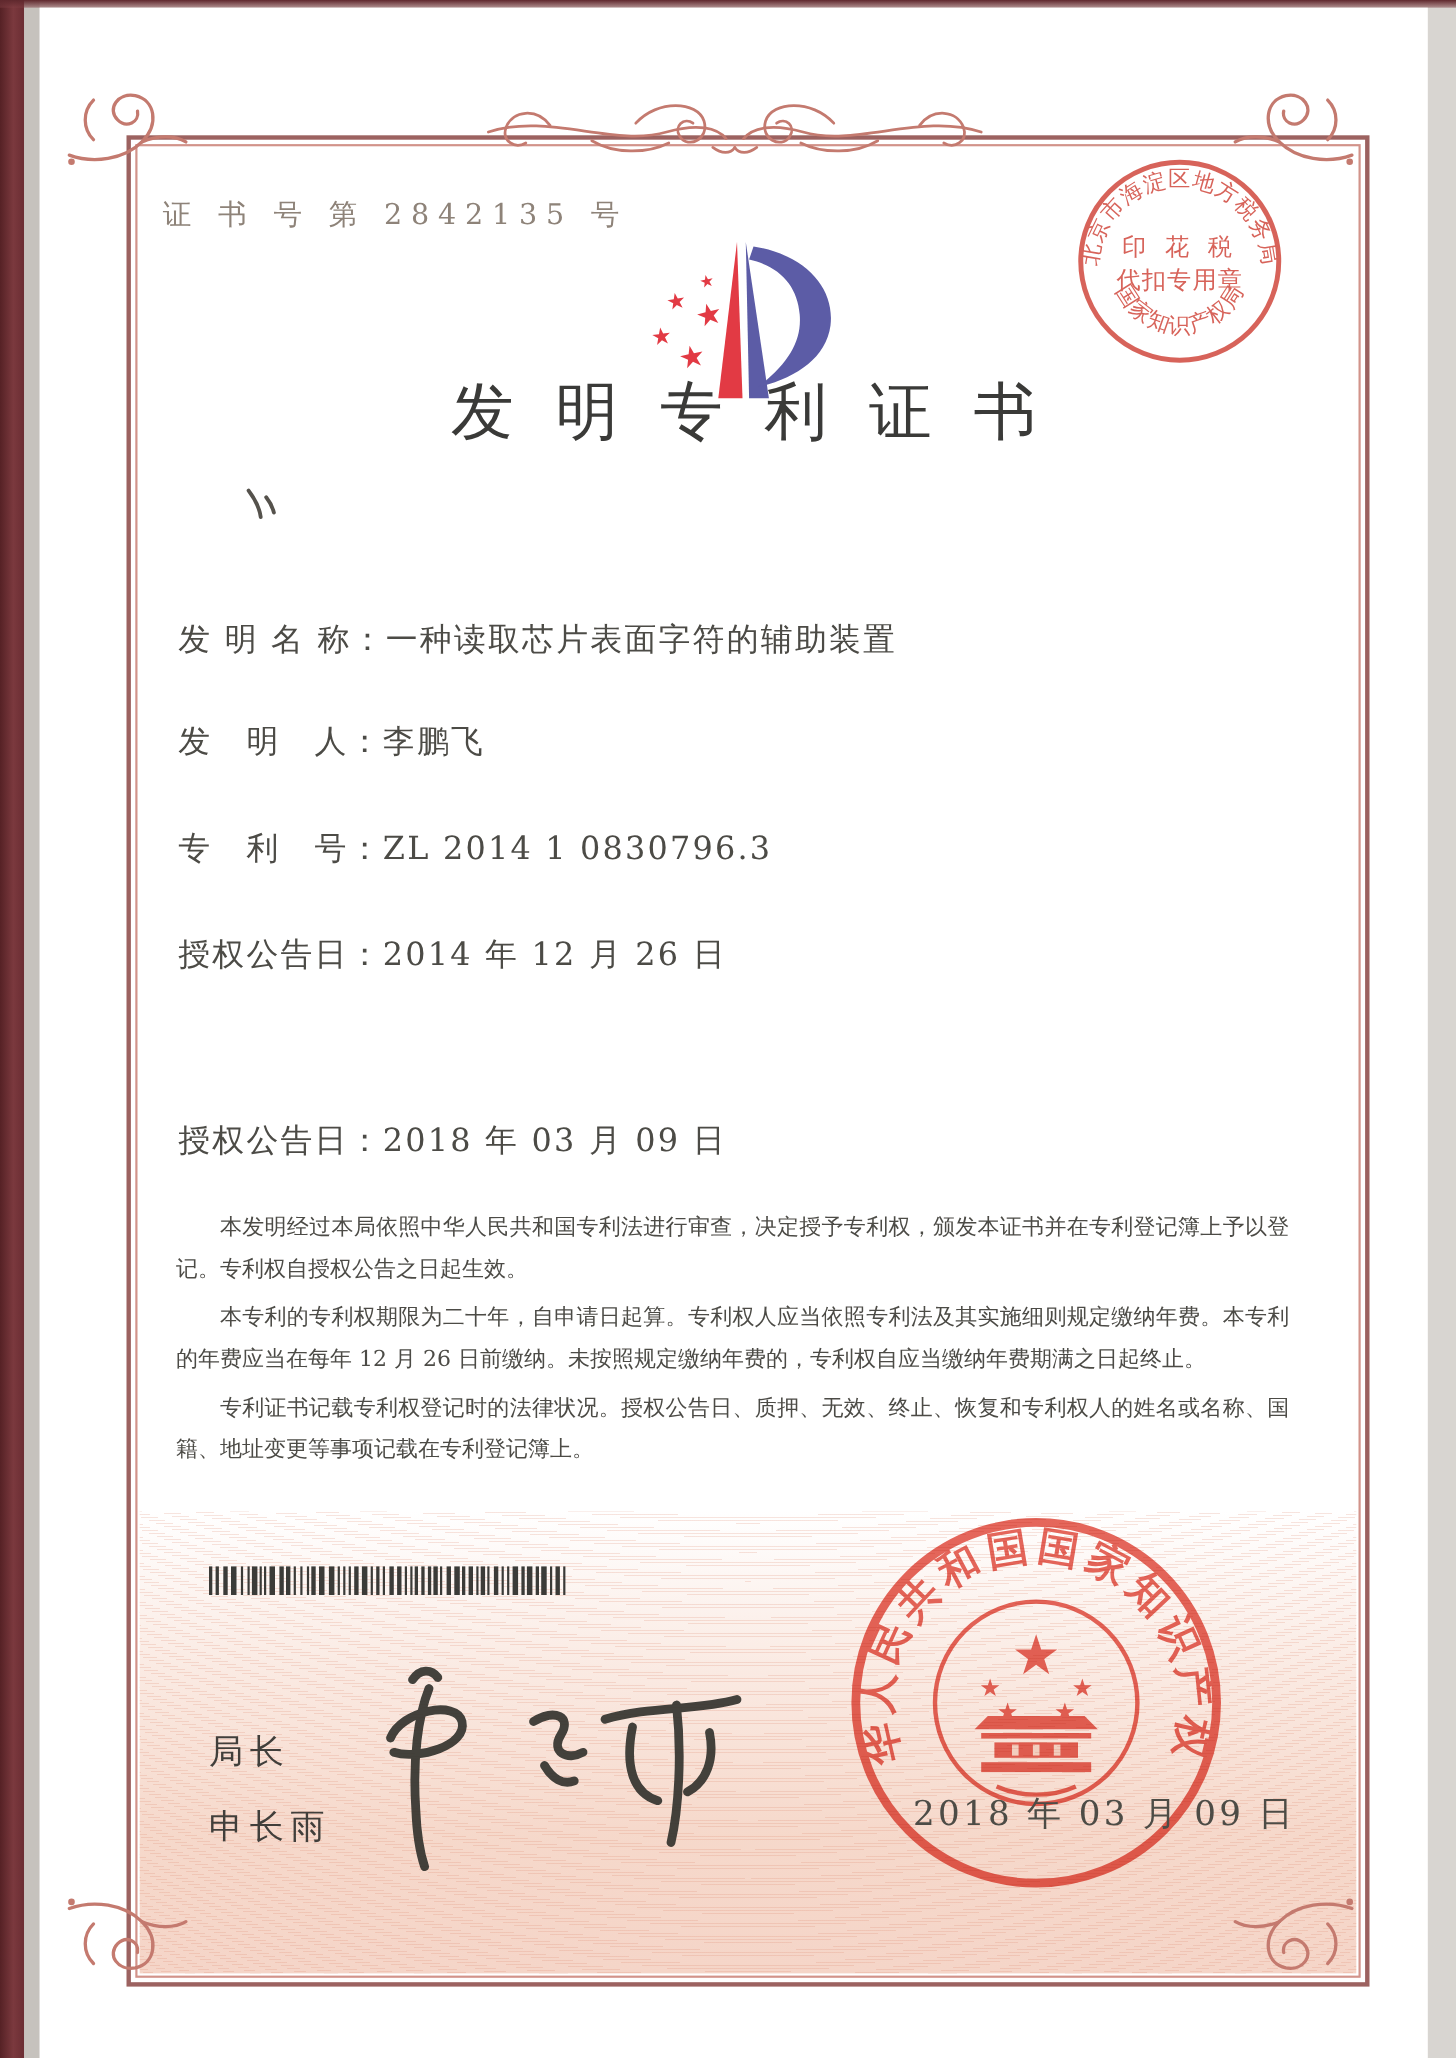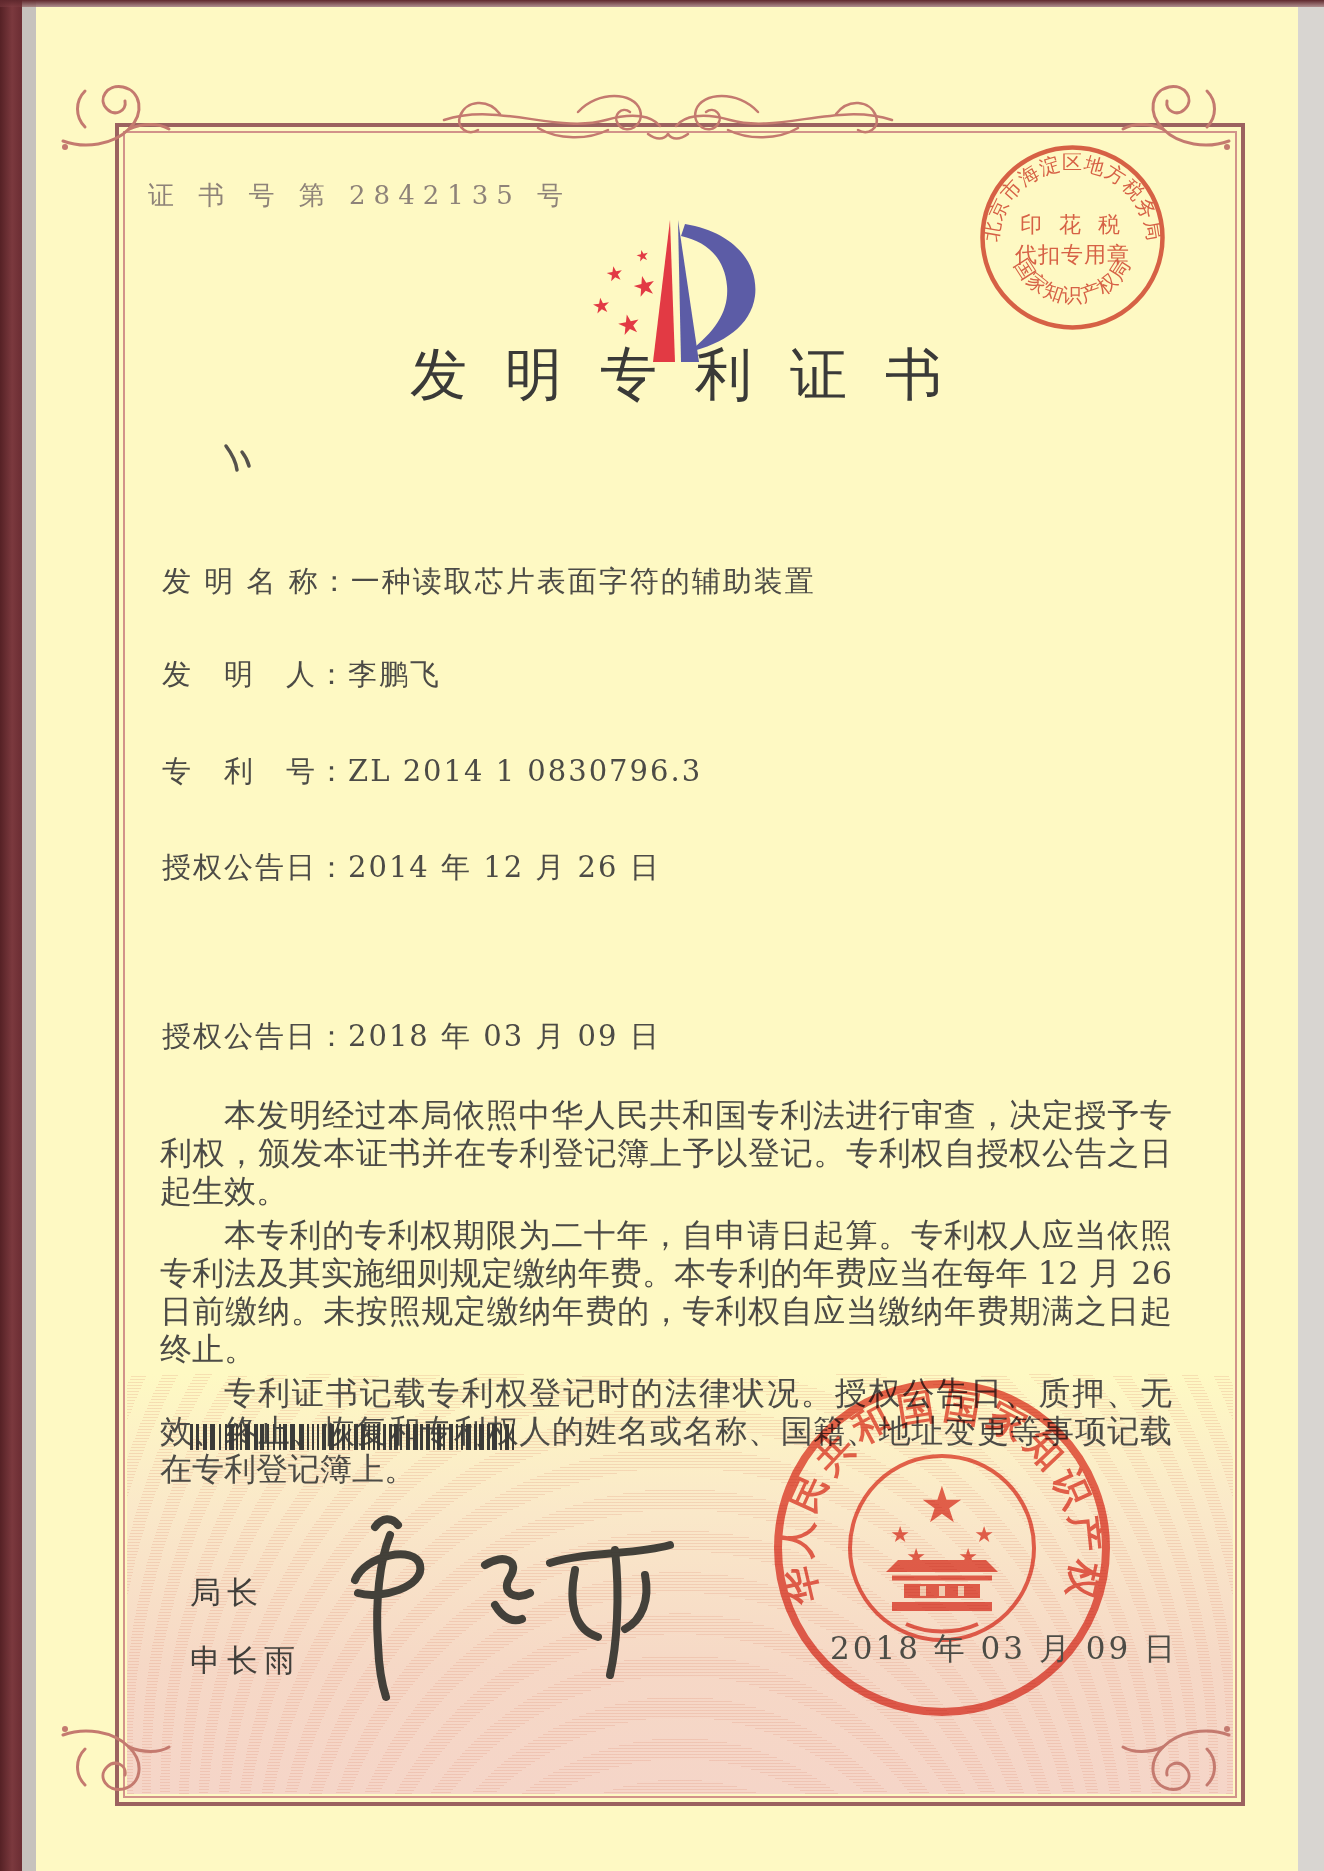--- a/index.html
+++ b/index.html
@@ -6,21 +6,21 @@
   body{
     width:1324px;height:1871px;position:relative;overflow:hidden;
     background:#d8d5d1;
     font-family:"DejaVu Serif","Liberation Serif",serif;
   }
   .binding-left{position:absolute;left:0;top:0;width:22px;height:100%;
     background:linear-gradient(90deg,#552125,#7b393e 55%,#6b2d33);}
   .binding-top{position:absolute;left:0;top:0;width:100%;height:7px;
     background:linear-gradient(180deg,#5f282d,#82404577);}
   .page-edge{position:absolute;left:22px;top:0;width:14px;height:100%;background:#c6c2bd;}
-  .paper{position:absolute;left:36px;top:7px;right:26px;bottom:0;background:#fef9c3;padding-left:48px;}
+  .paper{position:absolute;left:36px;top:7px;right:26px;bottom:0;background:#ffffff;padding-left:48px;}
 
   .frame{position:absolute;left:79px;top:116px;width:1122px;height:1675px;
     border:4px solid #9c6260;}
   .frame::after{content:"";position:absolute;inset:4px;border:2px solid #d2938a;pointer-events:none;}
   .guilloche{position:absolute;left:8px;right:8px;bottom:8px;height:420px;
     background:
       repeating-radial-gradient(140% 90% at 50% 235%,
         rgba(220,134,108,.22) 0 2px, rgba(255,255,255,0) 2px 12px),
       linear-gradient(180deg, rgba(249,230,221,0) 0%, rgba(247,219,206,.55) 32%,
         rgba(245,213,198,.92) 70%, #f5d5c8 100%);}
@@ -29,21 +29,21 @@
   .logo{position:absolute;left:539px;top:203px;width:190px;height:160px;}
   .title{position:absolute;left:79px;top:330px;width:1122px;text-align:center;
     font-size:57px;color:#3a3a38;letter-spacing:38px;text-indent:38px;font-weight:500;}
   .stamp{position:absolute;left:939px;top:133px;width:195px;height:195px;
     mix-blend-mode:multiply;opacity:.92;}
 
   .field{position:absolute;left:126px;font-size:29px;color:#4c4b46;letter-spacing:2px;white-space:nowrap;}
   .f0{top:555px}.f1{top:648px}.f2{top:745px}.f3{top:841px}.f4{top:937px}.f5{top:1010px}
 
   .body-text{position:absolute;left:124px;top:1089px;width:1012px;
-    font-size:32px;line-height:38px;color:#4c4b46;text-align:justify;}
+    font-size:20px;line-height:38px;color:#4c4b46;text-align:justify;}
   .body-text p{margin:0 0 6px 0;text-indent:2em;}
 
   .barcode{position:absolute;left:154px;top:1417px;width:332px;height:26px;display:flex;}
   .barcode i{display:block;height:100%;background:#3b3b38;}
 
   .signer-title{position:absolute;left:154px;top:1565px;font-size:31px;color:#413f3b;
     font-family:"Liberation Sans","DejaVu Sans",sans-serif;letter-spacing:6px;}
   .signer-name{position:absolute;left:154px;top:1633px;font-size:31px;color:#413f3b;
     font-family:"Liberation Sans","DejaVu Sans",sans-serif;letter-spacing:6px;text-align:right;}
   .signature{position:absolute;left:284px;top:1498px;width:360px;height:200px;}

